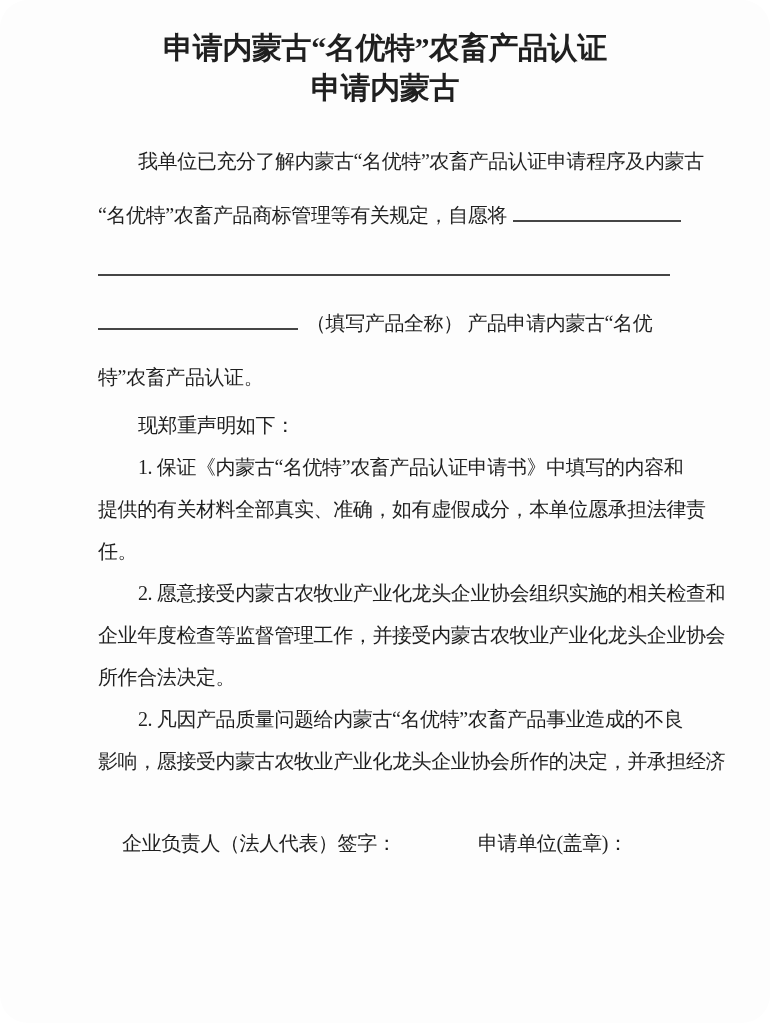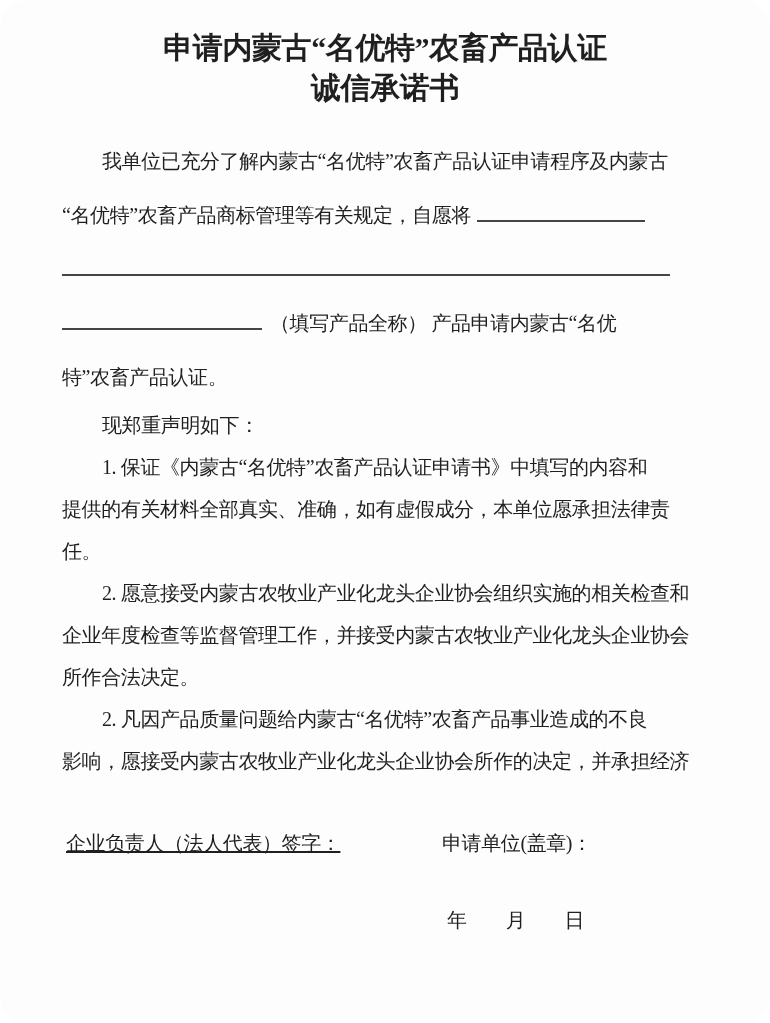--- a/index.html
+++ b/index.html
@@ -19,21 +19,21 @@
   }
   .title-block {
     text-align: center;
     margin-left: 38px; 
     font-weight: bold;
     font-size: 30px;
     line-height: 40px;
     letter-spacing: -0.4px;
     white-space: nowrap;
   }
-  .doc-body { font-size: 20px; letter-spacing: -0.4px; }
+  .doc-body { font-size: 20px; letter-spacing: -0.4px; margin-left: 36px; }
   .intro { margin-top: 26px; }
   .intro .line { line-height: 54px; }
   .statements .line { line-height: 42px; }
   .line { white-space: nowrap; }
   .indent { text-indent: 2em; }
   .blank {
     display: inline-block;
     border-bottom: 2px solid #454545;
     height: 1.1em;
     vertical-align: baseline;
@@ -42,38 +42,38 @@
   .blank-full  { width: 100%; }
   .blank-mid   { width: 200px; margin-right: 8px; }
   .footer-row {
     position: relative;
     height: 30px;
     line-height: 30px;
     margin-top: 46px;
     font-size: 20px;
     white-space: nowrap;
   }
-  .sign-label { position: absolute; left: 4px; text-decoration: underline; }
+  .sign-label { position: absolute; left: 24px; }
   .seal-label { position: absolute; left: 380px; }
   .date-row {
     margin-top: 47px;
     padding-left: 385px;
     font-size: 20px;
     line-height: 30px;
     white-space: nowrap;
   }
 </style>
 </head>
 <body>
 
 <div class="page">
 
   <div class="title-block">
     <div>申请内蒙古“名优特”农畜产品认证</div>
-    <div>诚信承诺书</div>
+    <div>申请内蒙古</div>
   </div>
 
   <div class="doc-body">
     <div class="intro">
       <div class="line indent">我单位已充分了解内蒙古“名优特”农畜产品认证申请程序及内蒙古</div>
       <div class="line">
         <span>“名优特”农畜产品商标管理等有关规定，自愿将</span><span class="blank blank-short"></span>
       </div>
       <div class="line">
         <span class="blank blank-full"></span>
@@ -103,18 +103,15 @@
         <div class="line indent">2. 凡因产品质量问题给内蒙古“名优特”农畜产品事业造成的不良</div>
         <div class="line">影响，愿接受内蒙古农牧业产业化龙头企业协会所作的决定，并承担经济</div>
       </div>
     </div>
 
     <div class="footer-row">
       <span class="sign-label">企业负责人（法人代表）签字：</span>
       <span class="seal-label">申请单位(盖章)：</span>
     </div>
 
-    <div class="date-row">
-      <span>年　　月　　日</span>
-    </div>
   </div>
 
 </div>
 
 </body></html>

